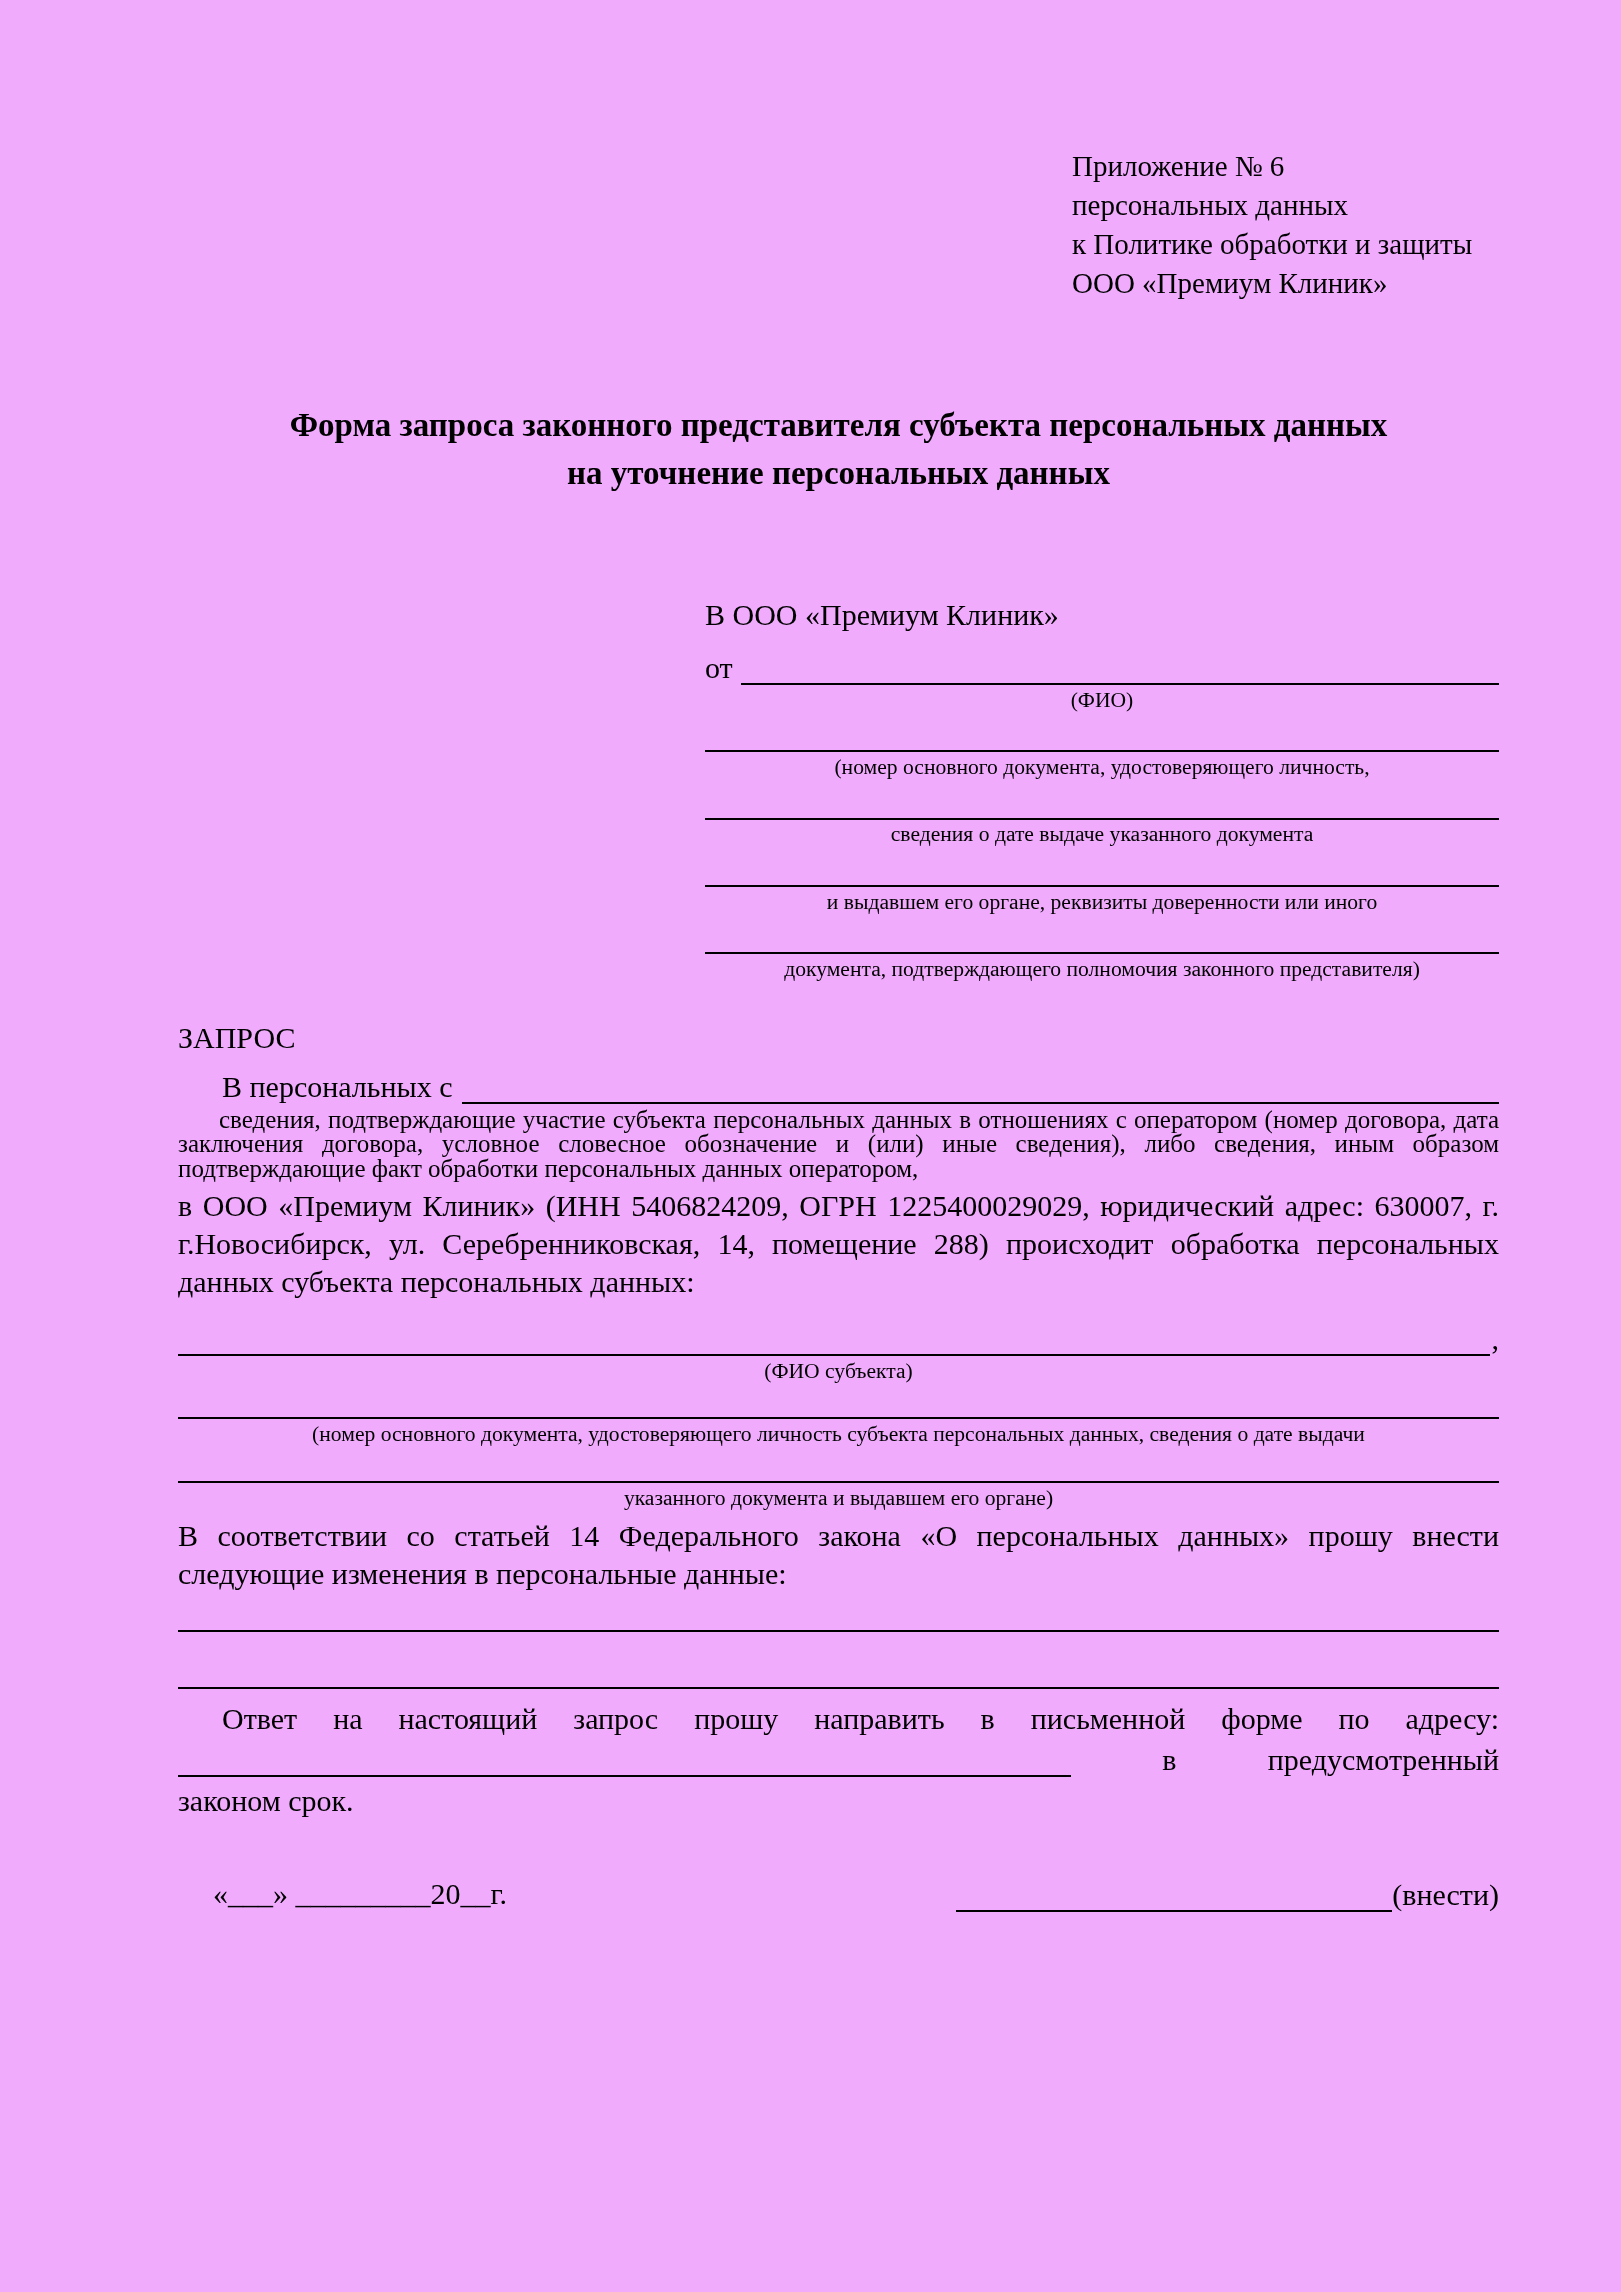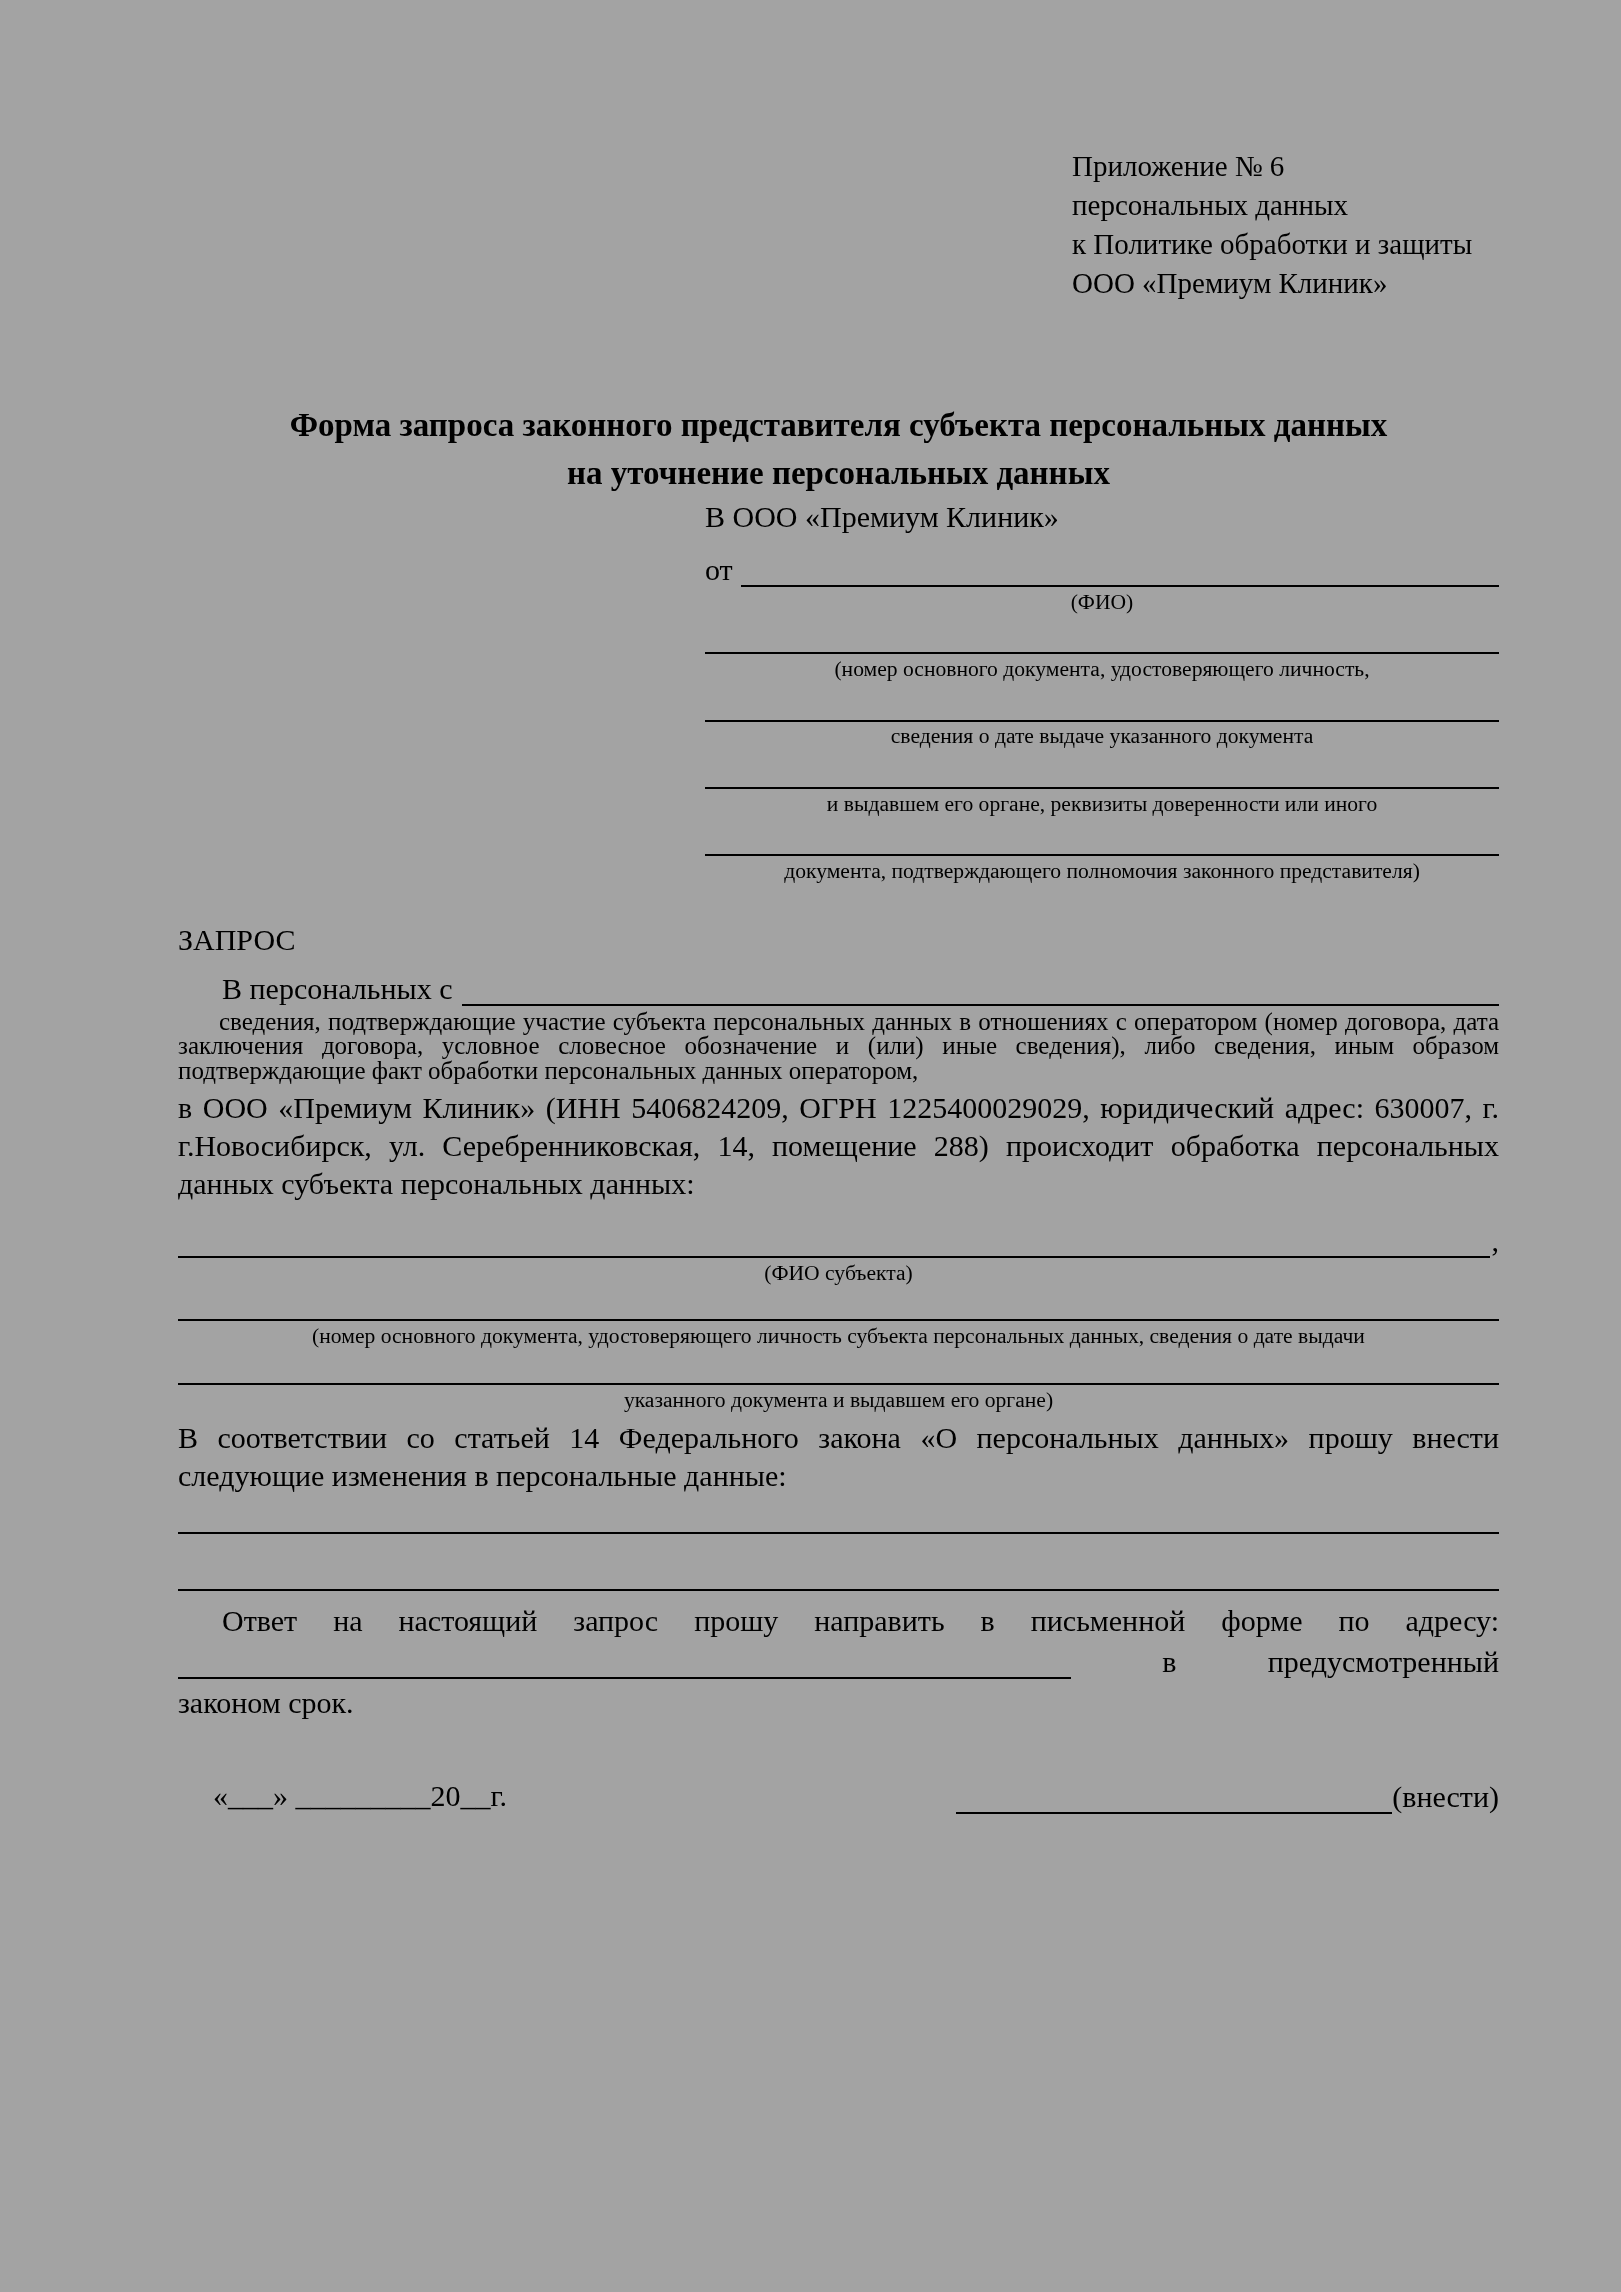--- a/index.html
+++ b/index.html
@@ -1,23 +1,23 @@
 <!DOCTYPE html>
 <html lang="ru"><head>
 <meta charset="utf-8">
 <style>
   html,body{margin:0;padding:0;background:#888;}
   .page{
-    width:1621px;height:2293px;background:#a3a3a3;box-sizing:border-box;
+    width:1621px;height:2293px;background:#f0abfc;box-sizing:border-box;
     padding:147px 122px 0 178px;position:relative;
     font-family:"Liberation Serif","DejaVu Serif",serif;color:#000;
   }
   .hdr{width:427px;margin-left:auto;font-size:29px;line-height:39px;}
   .title{margin-top:98px;text-align:center;font-weight:bold;font-size:33px;line-height:48px;white-space:pre-line;}
-  .addr{margin-left:527px;width:794px;font-size:30px;}
+  .addr{margin-top:98px;margin-left:527px;width:794px;font-size:30px;}
   .addr-to{line-height:39px;}
   .from-row{display:flex;align-items:flex-end;margin-top:7.8px;height:43px;}
   .from-row .lbl{flex:0 0 auto;padding-right:7.8px;}
   .ul{border-bottom:2.9px solid #000;}
   .grow{flex:1 1 auto;}
   .cap{font-size:21.6px;line-height:25.5px;text-align:center;}
   .fill{height:37px;border-bottom:2.9px solid #000;}
   .addr .cap{margin-top:2.9px;}
   .zapros{margin-top:35px;text-align:left;font-size:30px;line-height:39px;}
   .body-line{display:flex;align-items:flex-end;height:41px;margin-top:5.9px;font-size:30px;}

